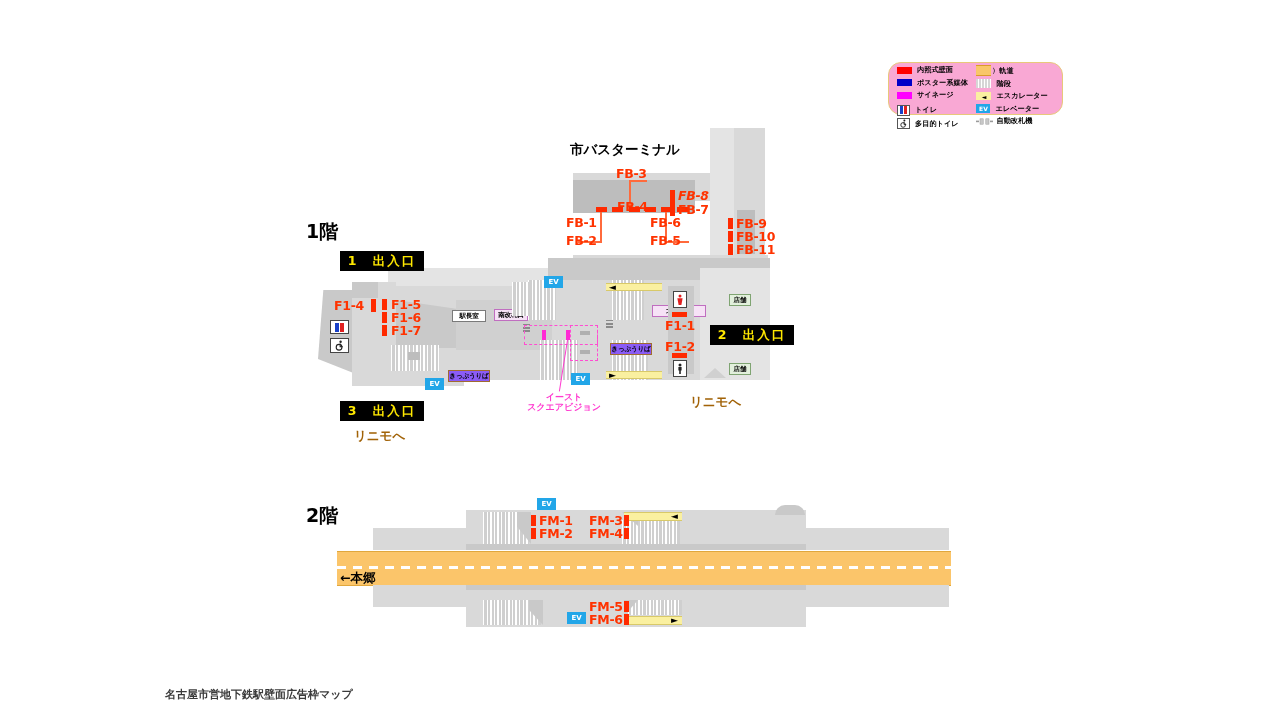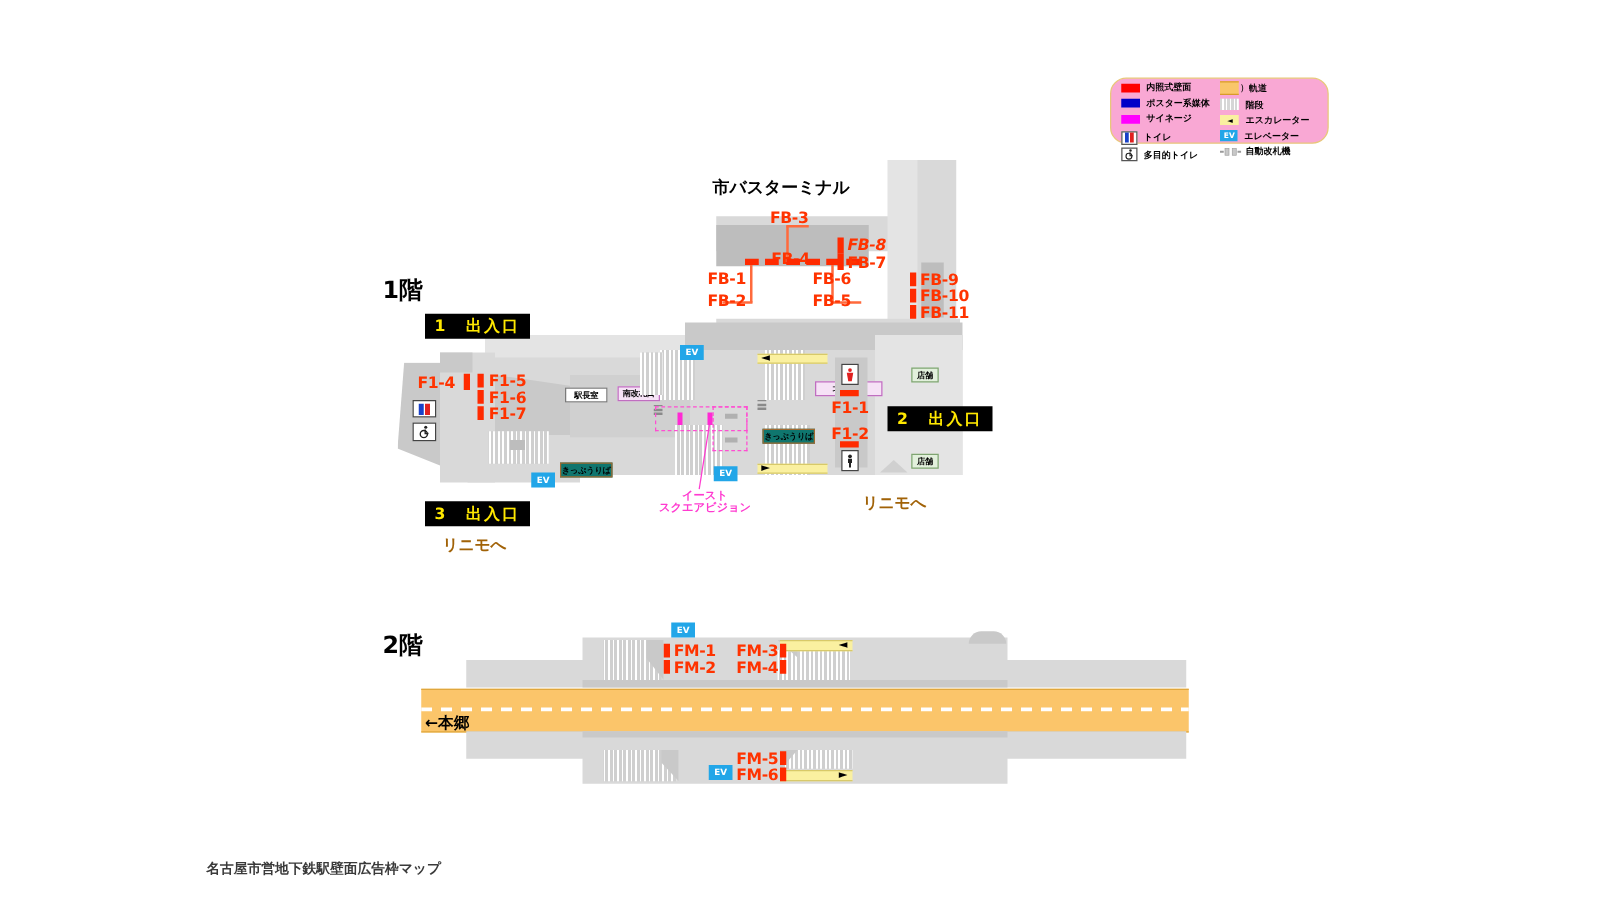--- a/index.html
+++ b/index.html
@@ -94,21 +94,21 @@
   .to-linimo{font-size:12.5px;font-weight:bold;color:#a16207;white-space:nowrap;}
 
   
   .chip{
     font-size:6.6px;font-weight:bold;color:#000;border:1px solid #7a7a7a;
     display:flex;align-items:center;justify-content:center;box-sizing:border-box;
     white-space:nowrap;letter-spacing:-.2px;line-height:1;
   }
   .chip-white{background:#fff;}
   .chip-gate{background:#f6e2f6;border-color:#c06ec0;}
-  .chip-ticket{background:#0f766e;border-color:#a06a30;}
+  .chip-ticket{background:#8b5cf6;border-color:#a06a30;}
   .chip-shop{background:#e2f0dc;border-color:#7fa472;}
   .chip-ev{background:#22a6e8;color:#fff;border:none;font-size:7px;letter-spacing:0;}
 
   
   .wc-box{
     border:1px solid #444;background:#fff;box-sizing:border-box;
     display:flex;align-items:center;justify-content:center;
   }
   .wc-pair{display:flex;gap:1.5px;align-items:center;}
   .wc-pair i{display:block;width:3.5px;height:9px;}

